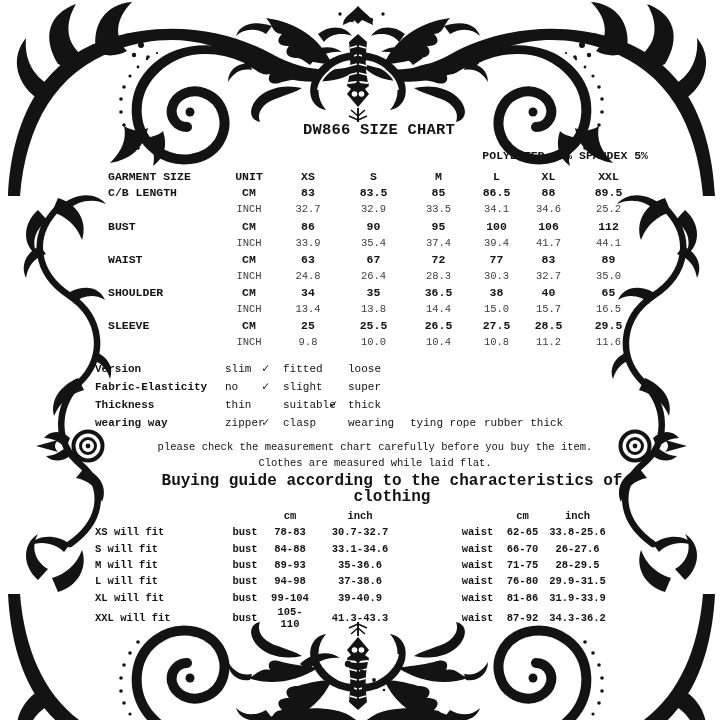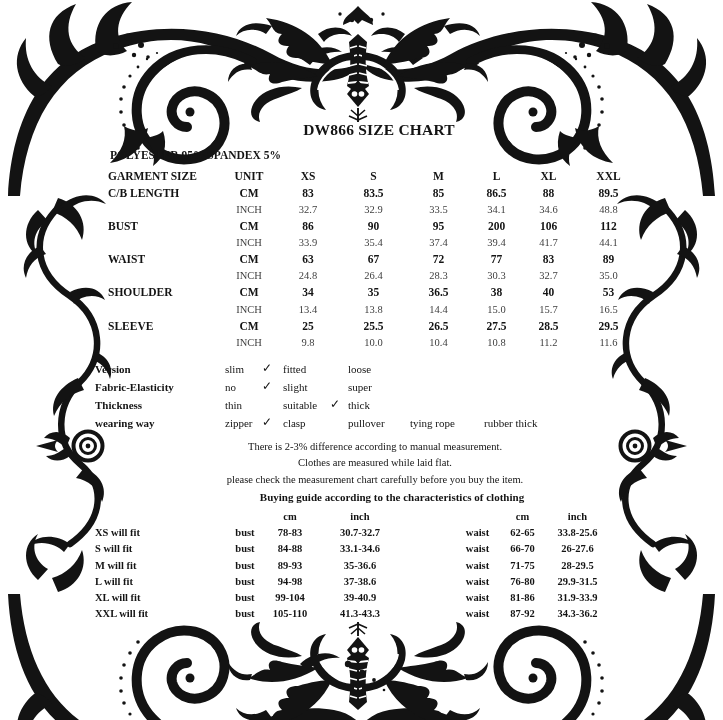--- a/index.html
+++ b/index.html
@@ -1,45 +1,45 @@
 <!DOCTYPE html>
 <html><head>
 <meta charset="utf-8">
 <style>
   html,body{margin:0;padding:0;background:#888;}
   .canvas{
     position:relative;width:723px;height:720px;background:#ffffff;
-    font-family:Liberation Serif, serif;color:#141414;overflow:hidden;
+    font-family:Liberation Mono, monospace;color:#141414;overflow:hidden;
   }
   .border-art{position:absolute;left:0;top:0;width:723px;height:720px;}
   .content{position:absolute;left:0;top:0;width:723px;height:720px;}
 
   .page-title{position:absolute;left:110px;top:121px;width:538px;text-align:center;
     font-size:15.5px;font-weight:bold;letter-spacing:.2px;}
-  .page-subtitle{position:absolute;left:110px;top:149px;width:538px;text-align:left;
+  .page-subtitle{position:absolute;left:110px;top:149px;width:538px;text-align:right;
     font-size:11.5px;font-weight:bold;}
 
   .size-grid{position:absolute;left:108px;top:168px;}
   .srow{display:grid;grid-template-columns:115px 52px 66px 65px 65px 51px 53px 67px;
     height:16.6px;align-items:center;}
   .srow .l{text-align:left;}
   .srow .c{text-align:center;}
   .hdr,.cmr{font-weight:bold;font-size:11.5px;}
   .inr{font-size:10.5px;color:#3e3e3e;}
 
   .att-grid{position:absolute;left:95px;top:360px;}
   .arow{display:grid;grid-template-columns:130px 37px 21px 47px 18px 62px 74px 96px;
     height:17.9px;align-items:center;font-size:11px;}
   .alabel{font-weight:bold;}
   .ac{text-align:left;}
   .chk{font-size:12px;}
 
   .notes{position:absolute;left:95px;top:439px;width:560px;text-align:center;
     font-size:10.5px;line-height:16.4px;}
-  .notes .heading{font-size:11px;font-weight:bold;margin-top:1px;margin-left:34px;}
+  .notes .heading{font-size:16px;font-weight:bold;margin-top:1px;margin-left:34px;}
 
   .guide-grid{position:absolute;left:95px;top:508px;font-weight:bold;}
   .grow{display:grid;grid-template-columns:125px 50px 40px 100px 40px 55px 35px 75px;
     height:16.3px;align-items:center;font-size:10.5px;}
   .glabel{text-align:left;padding-right:25px;}
   .gc{text-align:center;}
 </style>
 </head>
 <body>
 
@@ -191,29 +191,29 @@
         <span class="c">89.5</span>
       </div>
       <div class="srow inr">
         <span class="l"></span>
         <span class="c">INCH</span>
         <span class="c">32.7</span>
         <span class="c">32.9</span>
         <span class="c">33.5</span>
         <span class="c">34.1</span>
         <span class="c">34.6</span>
-        <span class="c">48.8</span>
+        <span class="c">25.2</span>
       </div>
       <div class="srow cmr">
         <span class="l">BUST</span>
         <span class="c">CM</span>
         <span class="c">86</span>
         <span class="c">90</span>
         <span class="c">95</span>
-        <span class="c">200</span>
+        <span class="c">100</span>
         <span class="c">106</span>
         <span class="c">112</span>
       </div>
       <div class="srow inr">
         <span class="l"></span>
         <span class="c">INCH</span>
         <span class="c">33.9</span>
         <span class="c">35.4</span>
         <span class="c">37.4</span>
         <span class="c">39.4</span>
@@ -241,21 +241,21 @@
         <span class="c">35.0</span>
       </div>
       <div class="srow cmr">
         <span class="l">SHOULDER</span>
         <span class="c">CM</span>
         <span class="c">34</span>
         <span class="c">35</span>
         <span class="c">36.5</span>
         <span class="c">38</span>
         <span class="c">40</span>
-        <span class="c">53</span>
+        <span class="c">65</span>
       </div>
       <div class="srow inr">
         <span class="l"></span>
         <span class="c">INCH</span>
         <span class="c">13.4</span>
         <span class="c">13.8</span>
         <span class="c">14.4</span>
         <span class="c">15.0</span>
         <span class="c">15.7</span>
         <span class="c">16.5</span>
@@ -312,30 +312,29 @@
         <span class="ac">thick</span>
         <span class="ac"></span>
         <span class="ac"></span>
       </div>
       <div class="arow">
         <span class="alabel">wearing way</span>
         <span class="ac">zipper</span>
         <span class="ac chk">✓</span>
         <span class="ac">clasp</span>
         <span class="ac chk"></span>
-        <span class="ac">pullover</span>
+        <span class="ac">wearing</span>
         <span class="ac">tying rope</span>
         <span class="ac">rubber thick</span>
       </div>
     </div>
 
     <div class="notes">
-      <div>There is 2-3% difference according to manual measurement.</div>
+      <div>please check the measurement chart carefully before you buy the item.</div>
       <div>Clothes are measured while laid flat.</div>
-      <div>please check the measurement chart carefully before you buy the item.</div>
       <div class="heading">Buying guide according to the characteristics of clothing</div>
     </div>
 
     <div class="guide-grid">
       <div class="grow">
         <span class="glabel"></span>
         <span class="gc"></span>
         <span class="gc">cm</span>
         <span class="gc">inch</span>
         <span class="gc"></span>

